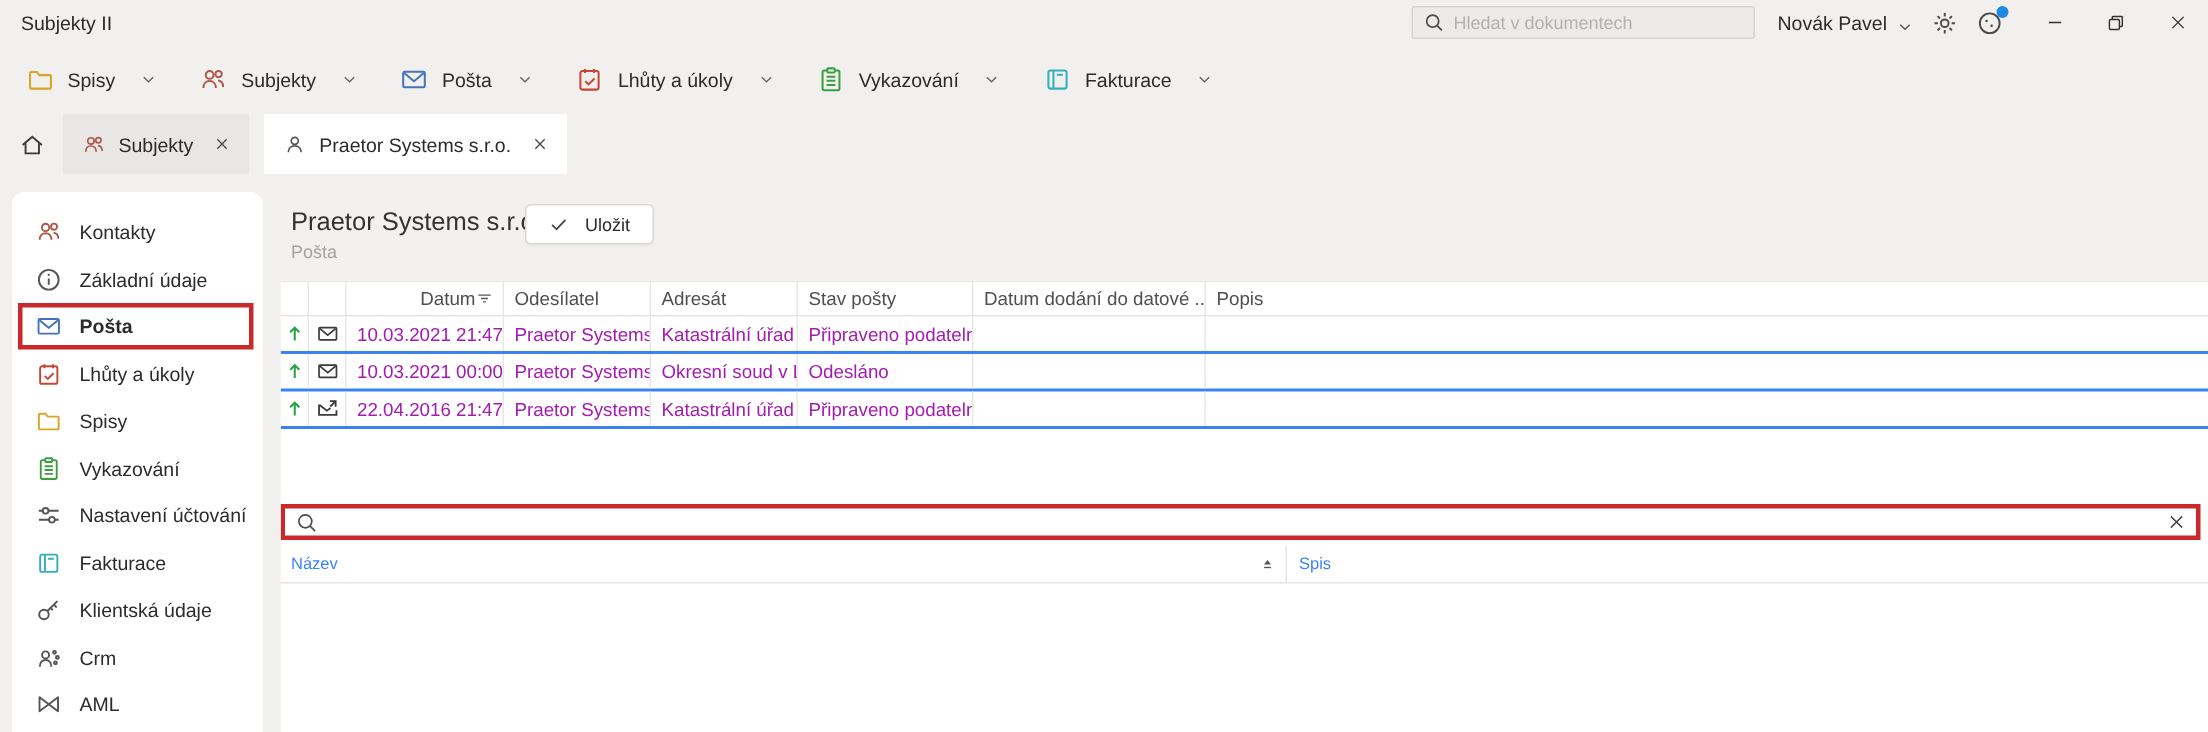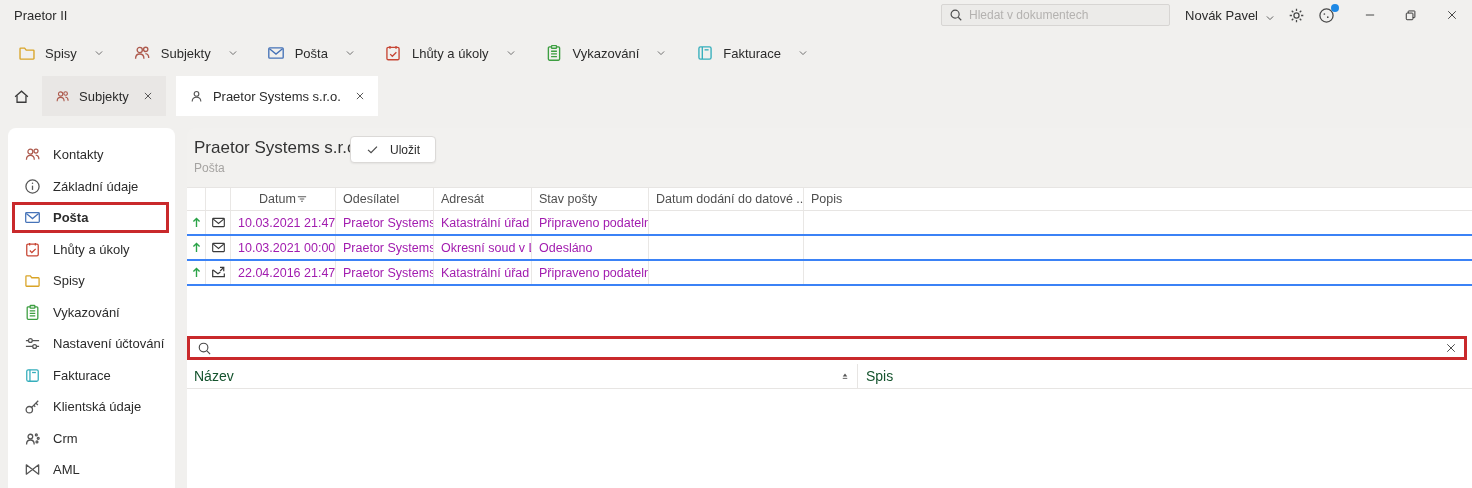--- a/index.html
+++ b/index.html
@@ -85,56 +85,56 @@
   .cell { display: flex; align-items: center; height: 100%; border-right: 1px solid #e9e7e5; padding-left: 7px; white-space: nowrap; overflow: hidden; }
   .cell.center { justify-content: center; padding-left: 0; }
   .c-arrow  { flex: 0 0 19px; }
   .c-ico    { flex: 0 0 25px; }
   .c-datum  { flex: 0 0 105px; }
   .c-odes   { flex: 0 0 98px; }
   .c-adr    { flex: 0 0 98px; }
   .c-stav   { flex: 0 0 117px; }
   .c-dodani { flex: 0 0 155px; }
   .c-popis  { flex: 1; border-right: none; }
-  .t1-header .c-datum { justify-content: center; padding-right: 6px; }
+  .t1-header .c-datum { justify-content: flex-end; padding-right: 6px; }
   .filter-icon { color: #555; display: flex; cursor: pointer; }
   .arrow-up { color: #2aa347; display: flex; }
   .mail-ico { color: #3a3a3a; display: flex; }
 
   .t1-spacer { height: 50px; flex: 0 0 auto; }
 
   
   .row-filter {
     height: 24px; flex: 0 0 auto; margin-right: 5px;
     border: 3px solid #c9292b; background: #fff;
     display: flex; align-items: center; padding: 0 7px; gap: 6px;
   }
   .row-filter svg { color: #4a4a4a; flex: 0 0 auto; }
   .row-filter input {
     flex: 1; border: none; outline: none; background: transparent;
     font-family: "Liberation Sans", sans-serif; font-size: 12.5px; color: #333;
   }
   .row-filter .clear-x { cursor: pointer; display: flex; color: #333; }
 
   
-  .t2-header { margin-top: 4px; height: 25px; display: flex; border-bottom: 1px solid #e7e5e3; font-size: 14px; color: #14532d; flex: 0 0 auto; }
+  .t2-header { margin-top: 4px; height: 25px; display: flex; border-bottom: 1px solid #e7e5e3; font-size: 11px; color: #3b82f6; flex: 0 0 auto; }
   .t2-nazev { flex: 0 0 671px; display: flex; align-items: center; justify-content: space-between; padding: 0 6px 0 7px; border-right: 1px solid #e7e5e3; height: 100%; cursor: pointer; }
   .t2-spis { flex: 1; display: flex; align-items: center; padding-left: 8px; cursor: pointer; }
   .sort-icon { color: #555; display: flex; }
   .t2-body { flex: 1; }
 
   svg { display: block; }
 </style>
 </head>
 <body>
 
 <div class="app">
 
   <div class="titlebar">
-    <span class="titlebar-title">Praetor II</span>
+    <span class="titlebar-title">Subjekty II</span>
     <div class="titlebar-right">
       <div class="doc-search">
         <span>
           <svg width="14" height="14" viewBox="0 0 16 16" fill="none" stroke="currentColor" stroke-width="1.3">
               <circle cx="7" cy="7" r="4.6"></circle>
               <path d="M10.6 10.6 L14 14"></path>
             </svg>
         </span>
         <input type="text" placeholder="Hledat v dokumentech" style="">
       </div>

